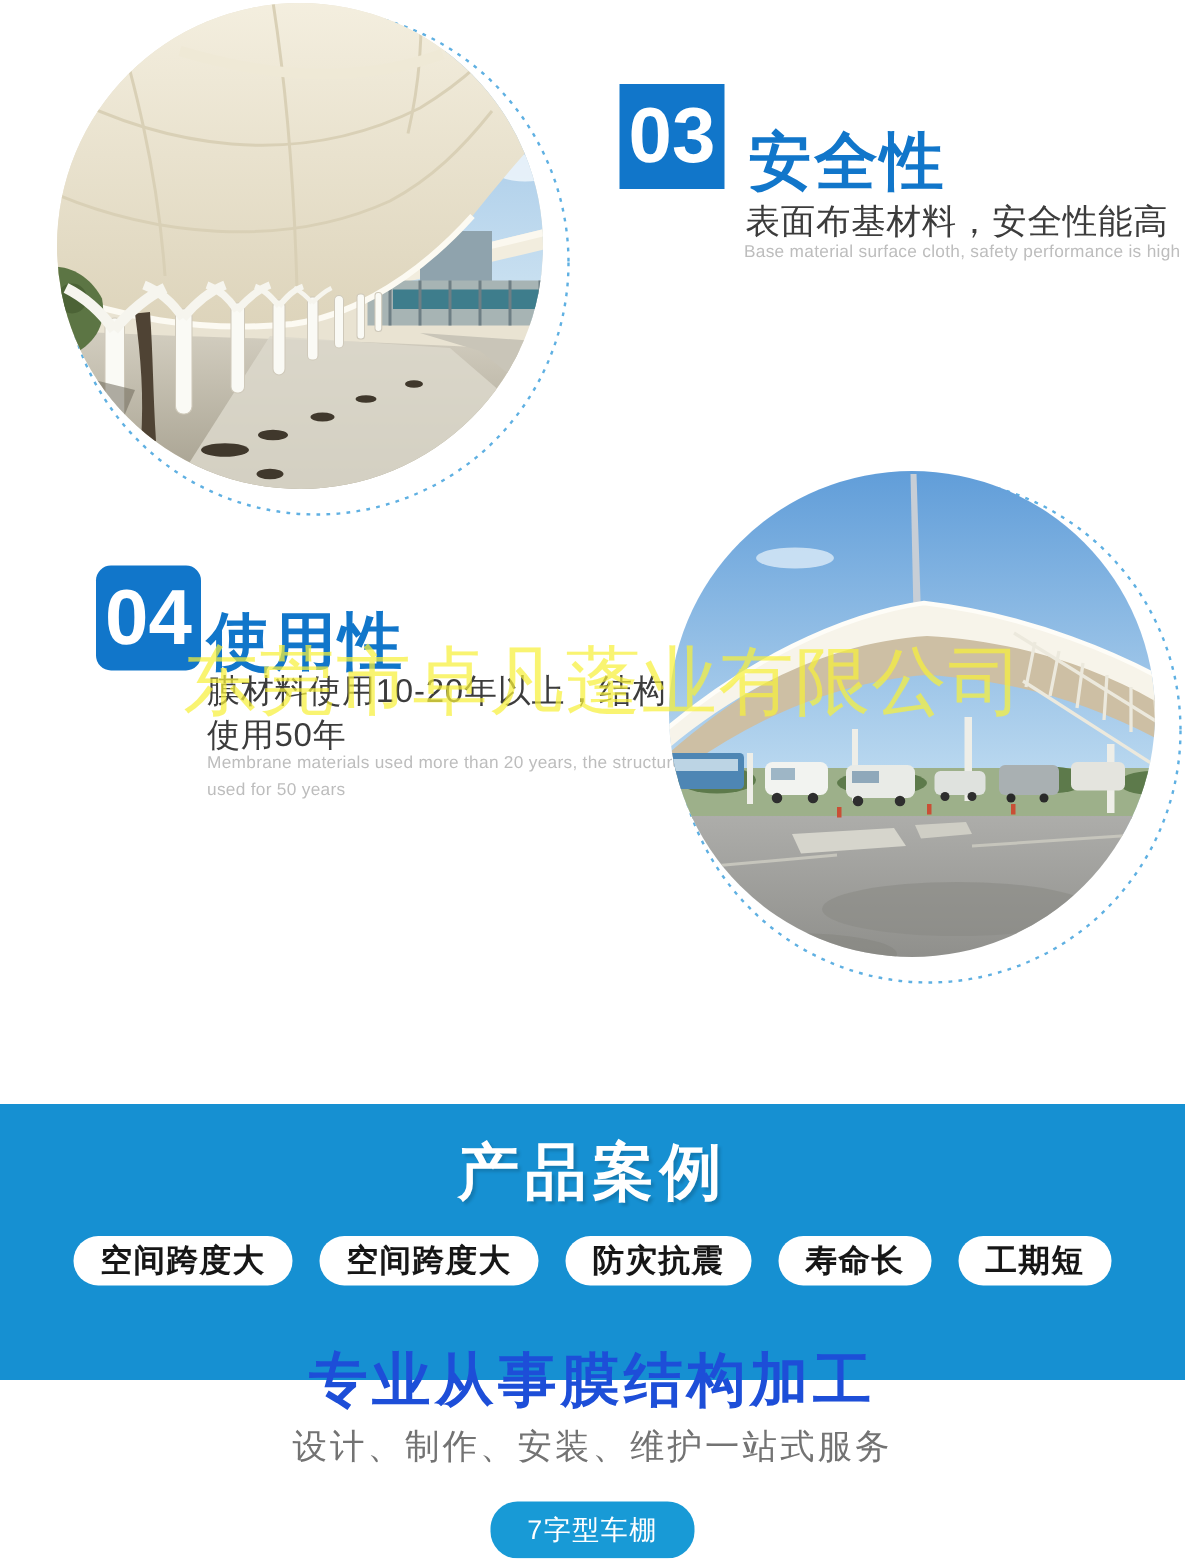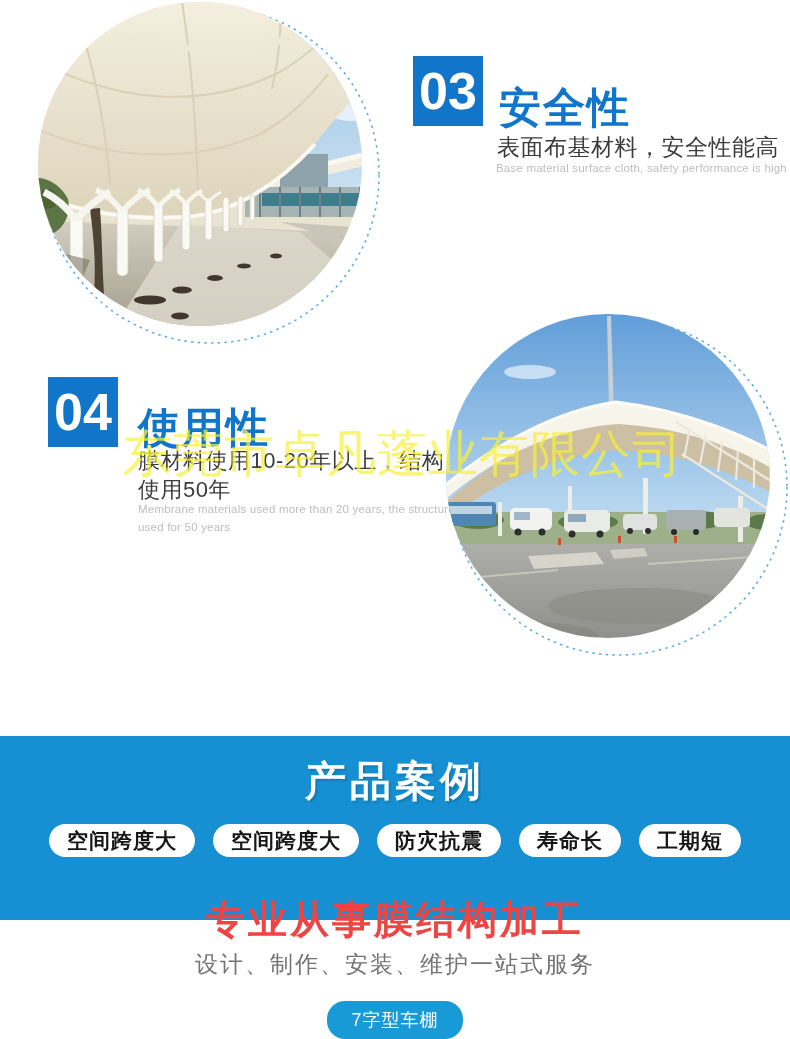--- a/index.html
+++ b/index.html
@@ -10,21 +10,21 @@
   .photo { position:absolute; }
   .photo1 { left:30px; top:-6px; }
   .photo2 { left:438px; top:306px; }
 
   .num-box {
     position:absolute; width:70px; height:70px; background:#1176ca;
     color:#ffffff; font-size:52px; font-weight:bold;
     display:flex; align-items:center; justify-content:center;
   }
   .f03 .num-box { left:413px; top:56px; }
-  .f04 .num-box { left:48px;  top:377px; }
+  .f04 .num-box { left:64px;  top:377px;border-radius:10px; }
 
   .f-title {
     position:absolute; font-size:42px; font-weight:bold; color:#1176ca;
     letter-spacing:2px; white-space:nowrap;
   }
   .f03 .f-title { left:499px; top:80px; }
   .f04 .f-title { left:138px; top:400px;text-align:center; }
 
   .f-desc {
     position:absolute; font-size:23px; color:#3c3c3c; white-space:pre-line;
@@ -59,21 +59,21 @@
   }
   .tags { display:flex; justify-content:center; gap:18px; margin-top:15px; }
   .tag {
     background:#ffffff; border-radius:17px; height:33px; line-height:33px;
     padding:0 18px; font-size:21px; font-weight:bold; color:#161616;
     letter-spacing:1px;
   }
 
   .intro-heading {
     position:absolute; top:893px; left:0; width:790px; text-align:center;
-    font-size:39px; font-weight:bold; color:#ef4444; letter-spacing:3px;
+    font-size:39px; font-weight:bold; color:#1d4ed8; letter-spacing:3px;
   }
   .intro-sub {
     position:absolute; top:949px; left:0; width:790px; text-align:center;
     font-size:23px; color:#737373; letter-spacing:2px;
   }
   .category-wrap { position:absolute; top:1001px; left:0; width:790px; text-align:center; }
   .category-pill {
     display:inline-block; background:#189ad6; color:#ffffff;
     font-size:18px; font-weight:normal; letter-spacing:1px;
     padding:7px 24px; border-radius:18px;

